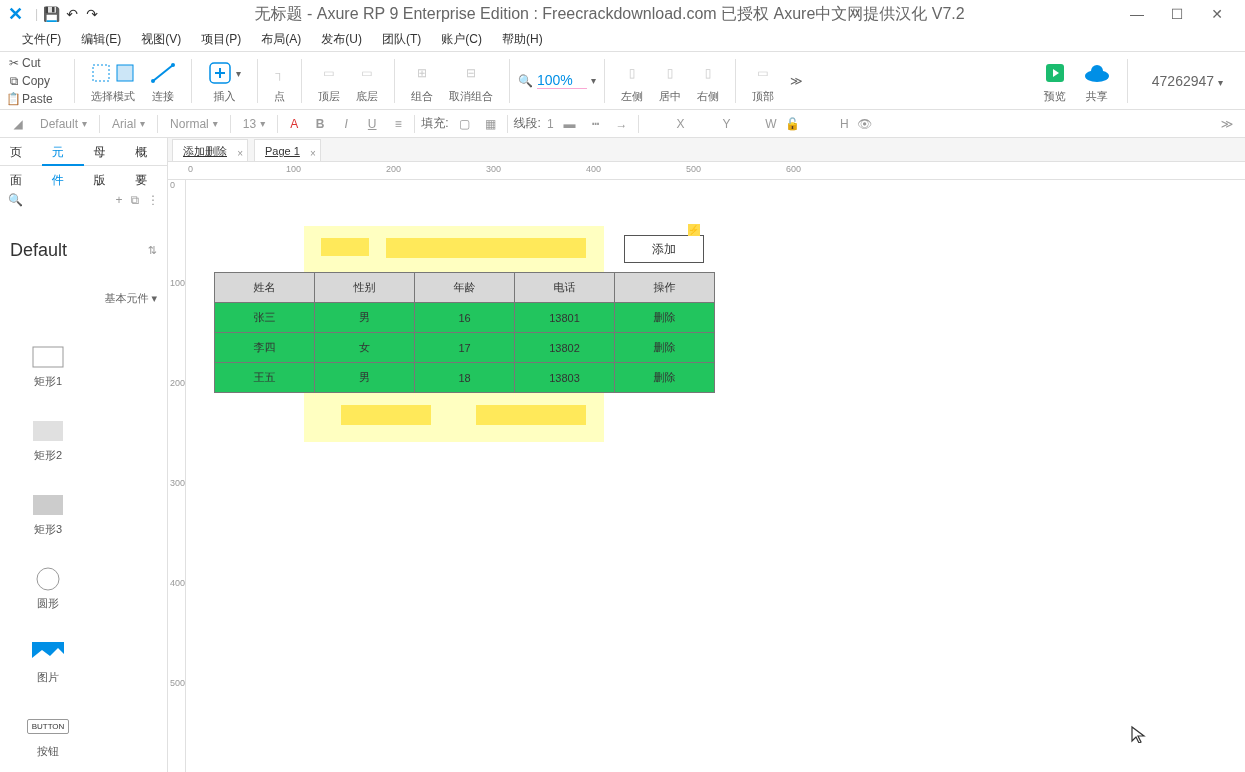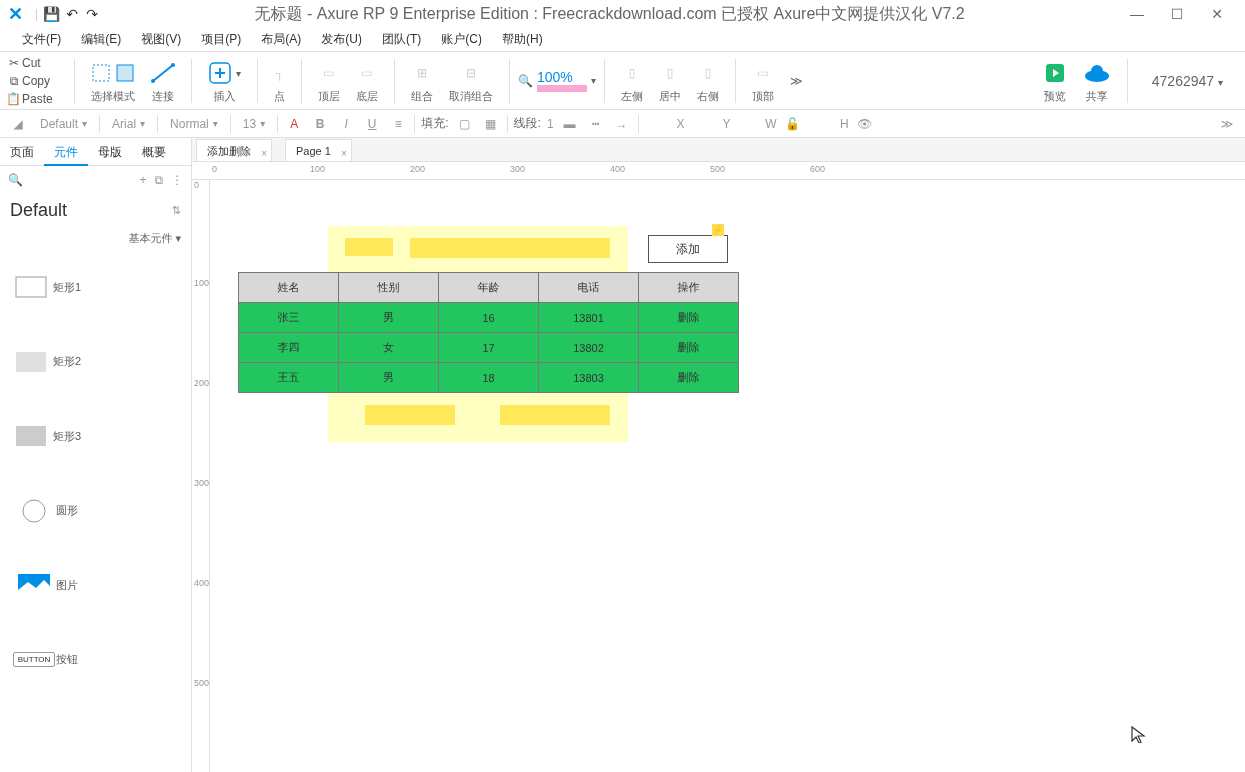--- a/index.html
+++ b/index.html
@@ -16,45 +16,45 @@
 .toolbar .left-col { width: 60px; }
 .toolbar .left-col .row { display: flex; align-items: center; height: 18px; cursor: pointer; color: #555; }
 .toolbar .left-col .row .ic { width: 16px; text-align: center; }
 .toolbar .sep { width: 1px; height: 44px; background: #e0e0e0; margin: 0 8px; }
 .toolbar .grp { text-align: center; padding: 0 8px; }
 .toolbar .grp .gicon { height: 32px; display: flex; align-items: center; justify-content: center; gap: 4px; }
 .toolbar .grp .glabel { font-size: 11px; color: #666; }
 .toolbar .disabled { color: #ccc; }
 .toolbar .zoom { display: flex; align-items: center; gap: 4px; }
 .toolbar .zoom .mag { color: #008fe6; }
-.toolbar .zoom input { width: 50px; border: none; border-bottom: 7px solid #f9a8d4; color: #008fe6; font-size: 14px; text-align: left; }
+.toolbar .zoom input { width: 50px; border: none; border-bottom: 1px solid #f9a8d4; color: #008fe6; font-size: 14px; text-align: left; }
 .toolbar .spacer { flex: 1; }
 .toolbar .login { color: #666; font-size: 14px; padding: 0 16px; cursor: pointer; }
 .propbar { height: 28px; display: flex; align-items: center; border-bottom: 1px solid #e0e0e0; padding: 0 8px; gap: 6px; color: #999; }
 .propbar .dd { display: flex; align-items: center; gap: 4px; padding: 0 6px; }
 .propbar .chev { font-size: 10px; }
 .propbar .vsep { width: 1px; height: 18px; background: #e0e0e0; }
 .propbar .icon-btn { width: 20px; text-align: center; }
 .propbar .lbl { color: #666; }
 .main { display: flex; height: 634px; }
-.leftpanel { width: 192px; border-right: 1px solid #e0e0e0; display: flex; flex-direction: column; }
+.leftpanel { width: 168px; border-right: 1px solid #e0e0e0; display: flex; flex-direction: column; gap: 20px; }
 .leftpanel .tabs { height: 28px; display: flex; align-items: center; border-bottom: 1px solid #e0e0e0; }
 .leftpanel .tabs .tab { padding: 0 10px; height: 28px; line-height: 28px; cursor: pointer; }
 .leftpanel .tabs .tab.active { color: #008fe6; border-bottom: 2px solid #008fe6; }
 .leftpanel .search-row { height: 28px; display: flex; align-items: center; padding: 0 8px; gap: 8px; }
 .leftpanel .search-row .srch { flex: 1; color: #999; }
 .leftpanel .lib-name { padding: 6px 10px; font-size: 18px; display: flex; justify-content: space-between; align-items: center; }
 .leftpanel .section { padding: 4px 10px; font-size: 11px; color: #666; text-align: right; }
 .leftpanel .widgets { display: flex; flex-wrap: wrap; overflow-y: auto; flex: 1; }
-.leftpanel .widget { width: 96px; height: 74px; display: flex; flex-direction: row; align-items: center; justify-content: center; gap: 6px; cursor: pointer; }
+.leftpanel .widget { width: 96px; height: 74px; display: flex; flex-direction: column; align-items: center; justify-content: center; gap: 6px; cursor: pointer; }
 .leftpanel .widget .wicon { width: 32px; height: 22px; display: flex; align-items: center; justify-content: center; }
 .leftpanel .widget .wlabel { font-size: 11px; color: #555; }
 .canvas-area { flex: 1; position: relative; background: #fff; overflow: hidden; }
 .doc-tabs { height: 24px; display: flex; align-items: flex-end; background: #f5f5f5; border-bottom: 1px solid #e0e0e0; padding-left: 4px; }
-.doc-tabs .dtab { height: 22px; line-height: 22px; padding: 0 20px 0 10px; background: #fff; border: 1px solid #e0e0e0; border-bottom: none; margin-right: 13px; font-size: 11px; position: relative; cursor: pointer; }
+.doc-tabs .dtab { height: 22px; line-height: 22px; padding: 0 20px 0 10px; background: #fff; border: 1px solid #e0e0e0; border-bottom: none; margin-right: 6px; font-size: 11px; position: relative; cursor: pointer; text-decoration: underline; }
 .doc-tabs .dtab .x { position: absolute; right: 4px; top: 3px; font-size: 10px; color: #999; }
 .ruler-h { height: 18px; background: #fff; border-bottom: 1px solid #e0e0e0; position: relative; font-size: 9px; color: #999; }
 .ruler-h .tick { position: absolute; top: 2px; }
 .ruler-v { width: 18px; background: #fff; border-right: 1px solid #e0e0e0; position: absolute; left: 0; top: 42px; bottom: 0; font-size: 9px; color: #999; }
 .ruler-v .tick { position: absolute; left: 2px; writing-mode: horizontal-tb; }
 .canvas { position: absolute; left: 18px; top: 42px; right: 0; bottom: 0; background: #fff; overflow: auto; }
 .hl-bg { position: absolute; background: rgba(255,255,100,0.4); }
 .add-btn { position: absolute; left: 438px; top: 55px; width: 80px; height: 28px; border: 1px solid #555; background: #fff; display: flex; align-items: center; justify-content: center; cursor: pointer; }
 .tbl { position: absolute; left: 28px; top: 92px; border-collapse: collapse; }
 .tbl th, .tbl td { border: 1px solid #777; text-align: center; height: 30px; font-size: 11px; font-weight: normal; }

